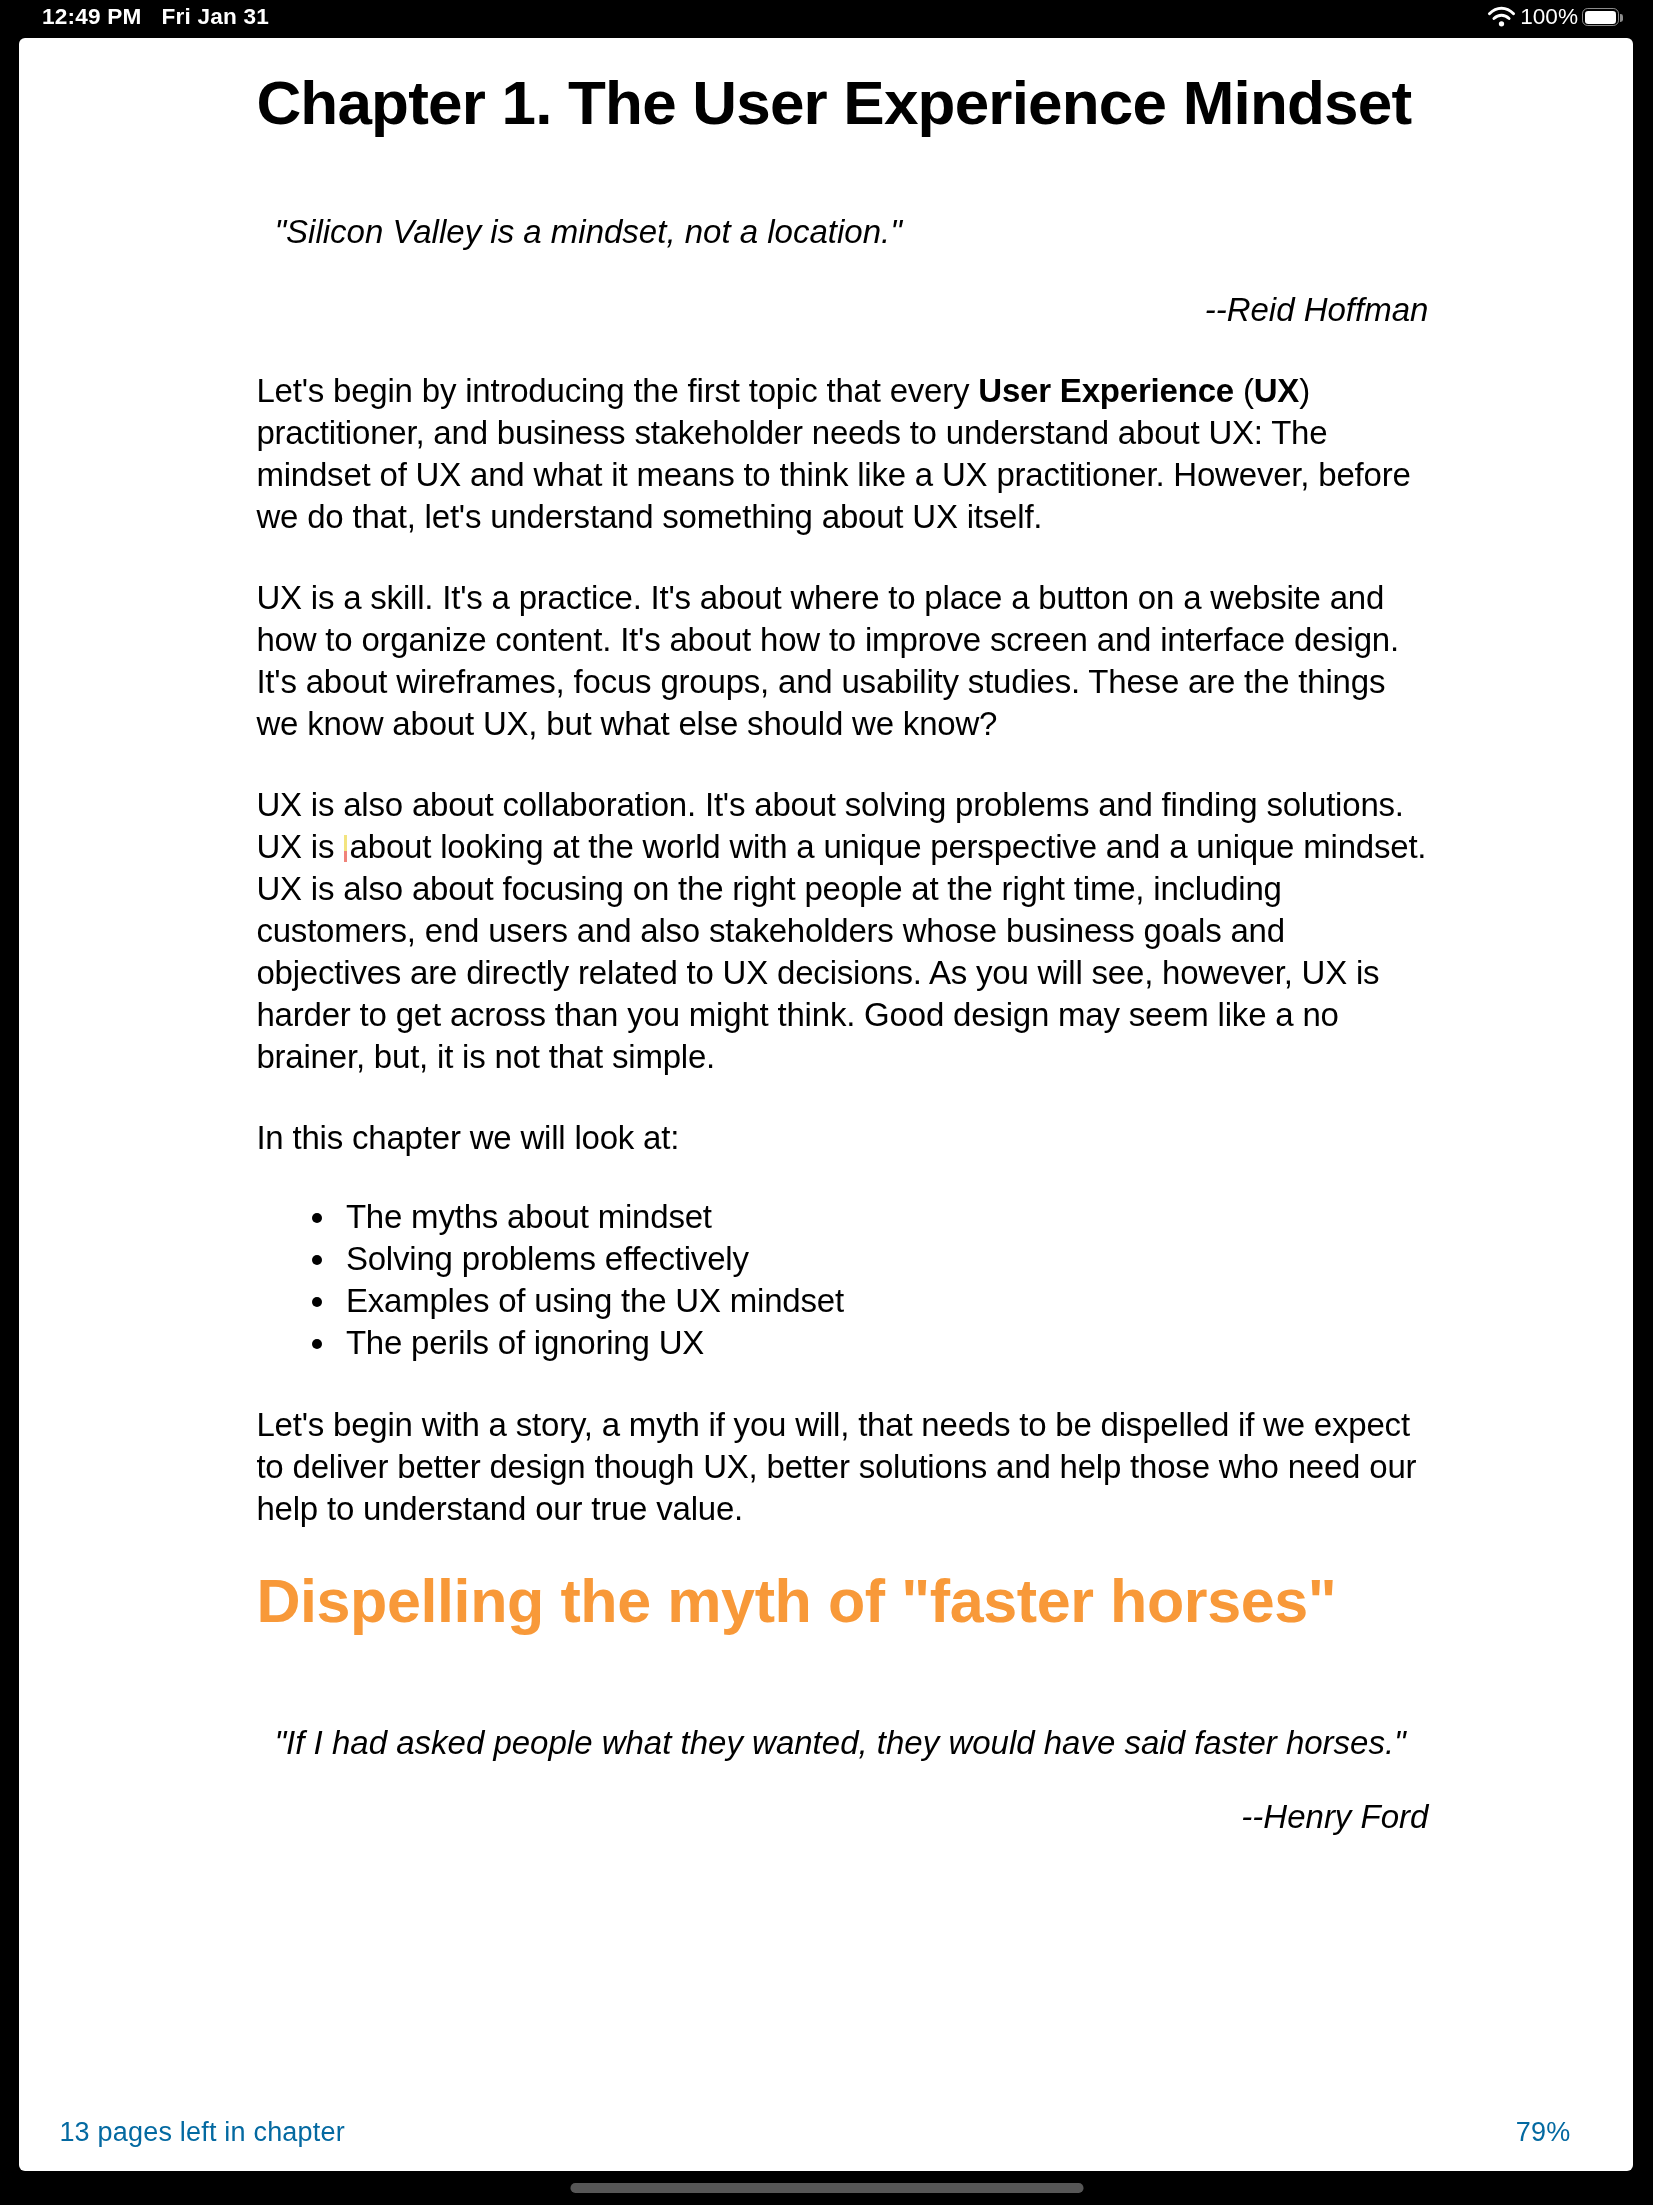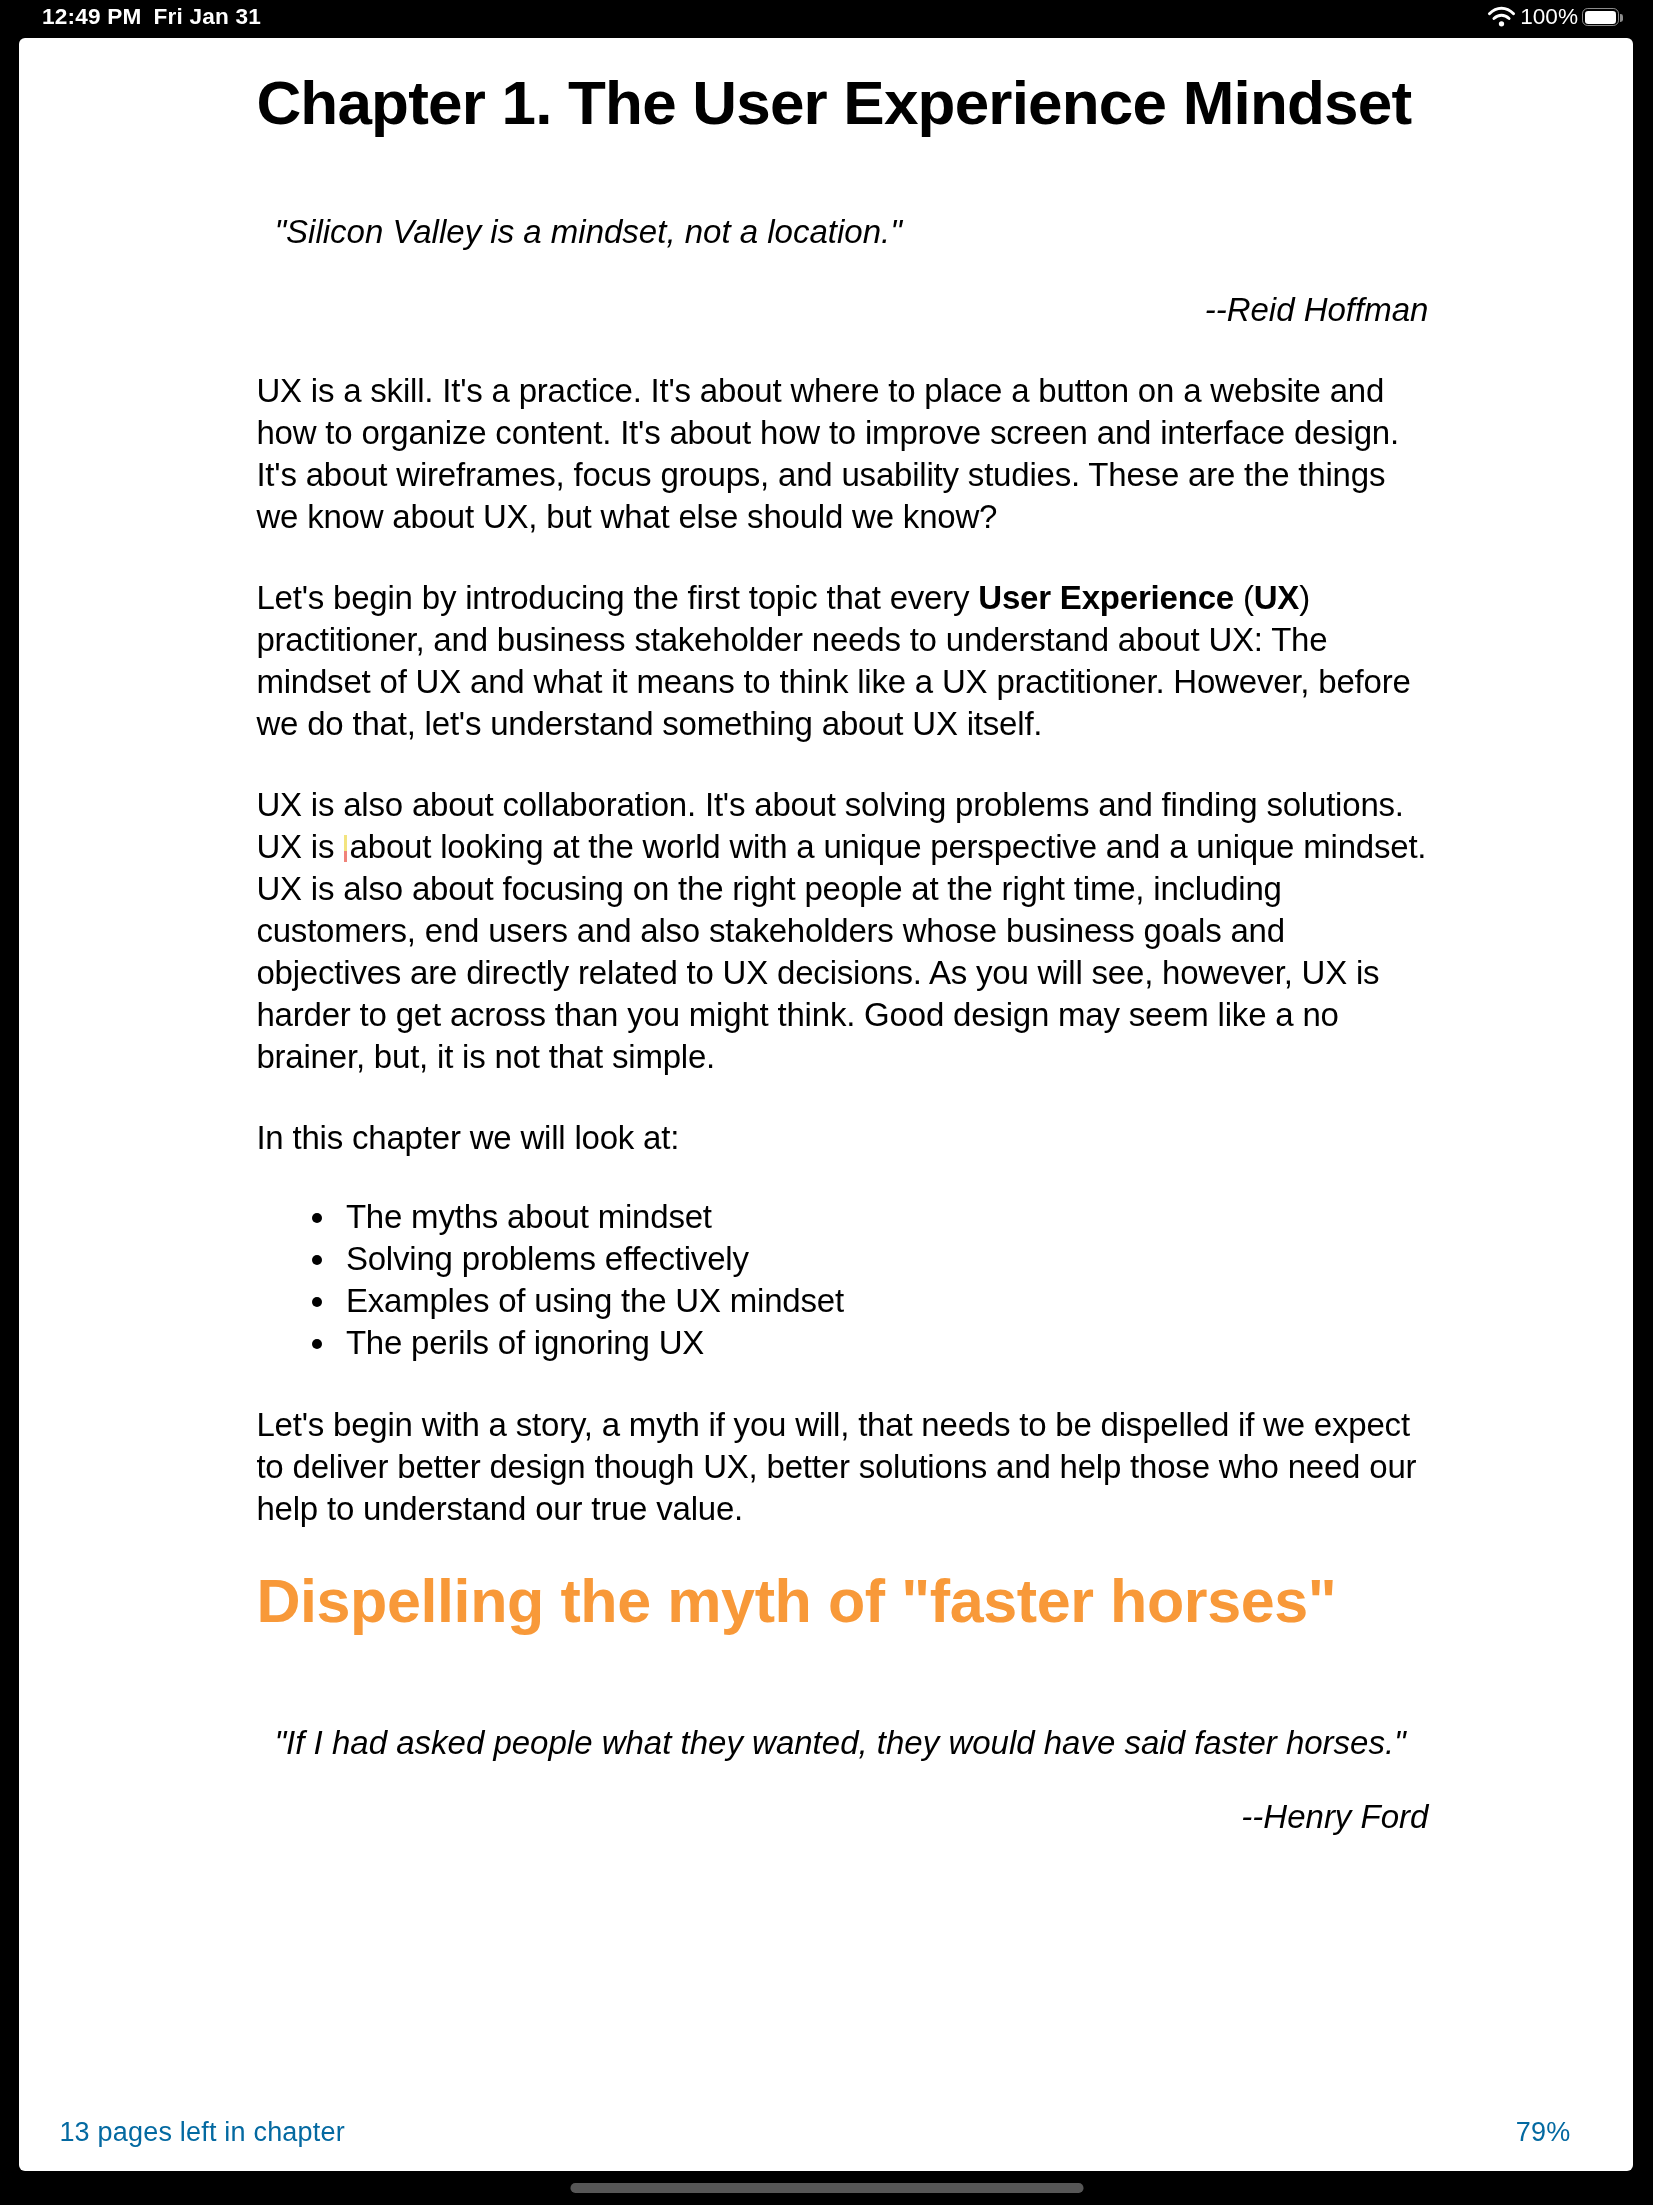--- a/index.html
+++ b/index.html
@@ -7,21 +7,21 @@
     width:1653px;height:2205px;position:relative;background:#000;
     font-family:"Liberation Sans", sans-serif;color:#000;overflow:hidden;
   }
 
   
   .status-bar{
     position:absolute;top:0;left:0;width:1653px;height:38px;
     display:flex;justify-content:space-between;align-items:center;
     padding:0 34px 3.2px 42px;box-sizing:border-box;color:#fff;
   }
-  .sb-left{display:flex;align-items:center;gap:12px;font-size:22.6px;font-weight:600;letter-spacing:0.2px;}
+  .sb-left{display:flex;align-items:center;gap:20px;font-size:22.6px;font-weight:600;letter-spacing:0.2px;}
   .sb-right{display:flex;align-items:center;gap:4px;font-size:22.6px;font-weight:500;}
   .battery{position:relative;width:37px;height:18px;border:1.6px solid rgba(255,255,255,.55);border-radius:5.7px;box-sizing:border-box;}
   .battery .fill{position:absolute;top:1.6px;left:1.6px;right:1.6px;bottom:1.6px;background:#fff;border-radius:3.2px;}
   .battery .nub{position:absolute;right:-4.8px;top:4.8px;width:3.2px;height:7.3px;background:rgba(255,255,255,.55);border-radius:0 2.4px 2.4px 0;}
 
   
   .page{
     position:absolute;top:38px;left:19.4px;width:1614px;height:2133px;
     background:#fff;border-radius:6px;box-sizing:border-box;
   }
@@ -93,23 +93,23 @@
 </div>
 
 <div class="page">
   <div class="content">
 
     <h1 class="chapter-title">Chapter 1. The User Experience Mindset</h1>
 
     <div class="epigraph">"Silicon Valley is a mindset, not a location."</div>
     <div class="epigraph-attr">--Reid Hoffman</div>
 
+    <p class="body-text"><span>Let's begin by introducing the first topic that every </span><b>User Experience</b><span> (</span><b>UX</b><span>) practitioner, and business stakeholder needs to understand about UX: The mindset of UX and what it means to think like a UX practitioner. However, before we do that, let's understand something about UX itself.</span></p>
+
     <p class="body-text">UX is a skill. It's a practice. It's about where to place a button on a website and how to organize content. It's about how to improve screen and interface design. It's about wireframes, focus groups, and usability studies. These are the things we know about UX, but what else should we know?</p>
-
-    <p class="body-text"><span>Let's begin by introducing the first topic that every </span><b>User Experience</b><span> (</span><b>UX</b><span>) practitioner, and business stakeholder needs to understand about UX: The mindset of UX and what it means to think like a UX practitioner. However, before we do that, let's understand something about UX itself.</span></p>
 
     <p class="body-text"><span>UX is also about collaboration. It's about solving problems and finding solutions. UX is </span><span class="note-caret"></span><span>about looking at the world with a unique perspective and a unique mindset. UX is also about focusing on the right people at the right time, including customers, end users and also stakeholders whose business goals and objectives are directly related to UX decisions. As you will see, however, UX is harder to get across than you might think. Good design may seem like a no brainer, but, it is not that simple.</span></p>
 
     <p class="body-text">In this chapter we will look at:</p>
 
     <ul class="chapter-list">
       <li>The myths about mindset</li>
       <li>Solving problems effectively</li>
       <li>Examples of using the UX mindset</li>
       <li>The perils of ignoring UX</li>

